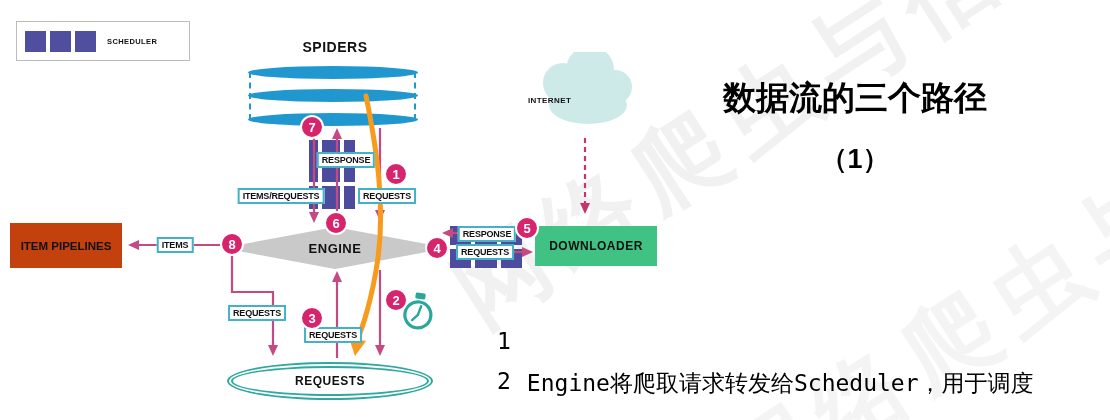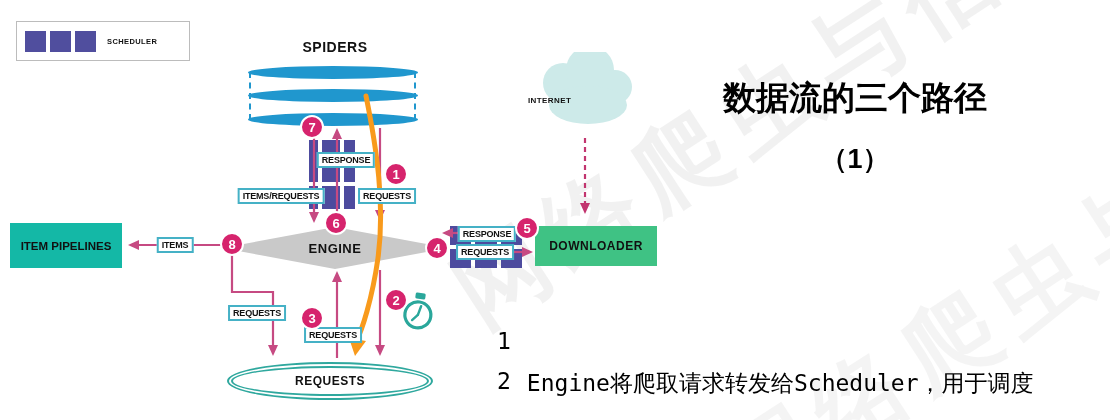--- a/index.html
+++ b/index.html
@@ -33,21 +33,21 @@
     width:100%;height:100%;border:2px solid #2fa89e;border-radius:50%;box-sizing:border-box;
     display:flex;align-items:center;justify-content:center;font-weight:bold;font-size:12px;
     letter-spacing:.5px;color:#111;
   }
   .downloader{
     position:absolute;left:535px;top:226px;width:122px;height:40px;background:#3fc284;
     display:flex;align-items:center;justify-content:center;font-weight:bold;font-size:12px;
     letter-spacing:.5px;color:#111;
   }
   .pipelines{
-    position:absolute;left:10px;top:223px;width:112px;height:45px;background:#14b8a6;
+    position:absolute;left:10px;top:223px;width:112px;height:45px;background:#c2410c;
     display:flex;align-items:center;justify-content:center;font-weight:bold;font-size:11.5px;
     color:#111;
   }
   .cloud{position:absolute;left:528px;top:52px;width:120px;height:86px;}
   .cloud-label{position:absolute;left:0;right:0;top:44px;text-align:left;font-weight:bold;font-size:8px;letter-spacing:.4px;color:#111;}
   
   .legend{
     position:absolute;left:16px;top:21px;width:174px;height:40px;border:1px solid #bcbcbc;
     background:#fff;display:flex;align-items:center;padding-left:8px;box-sizing:border-box;
   }

